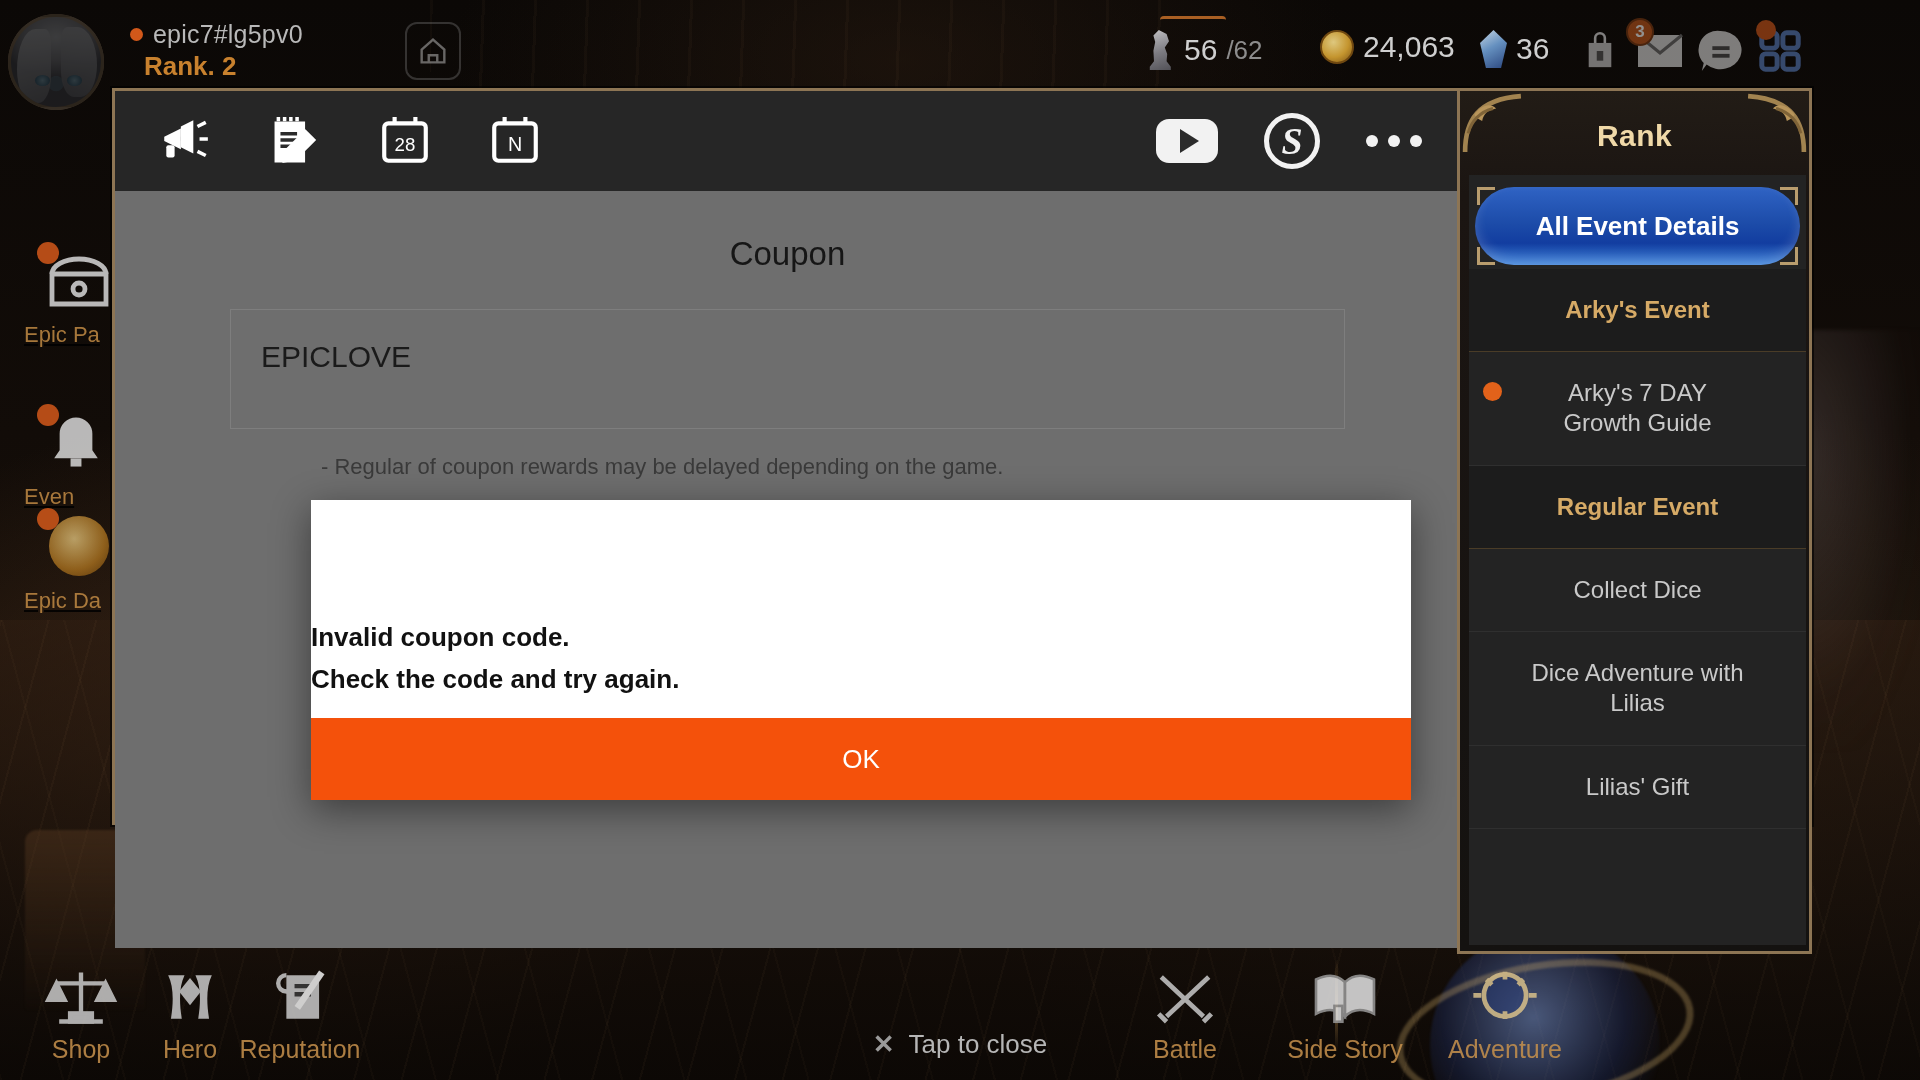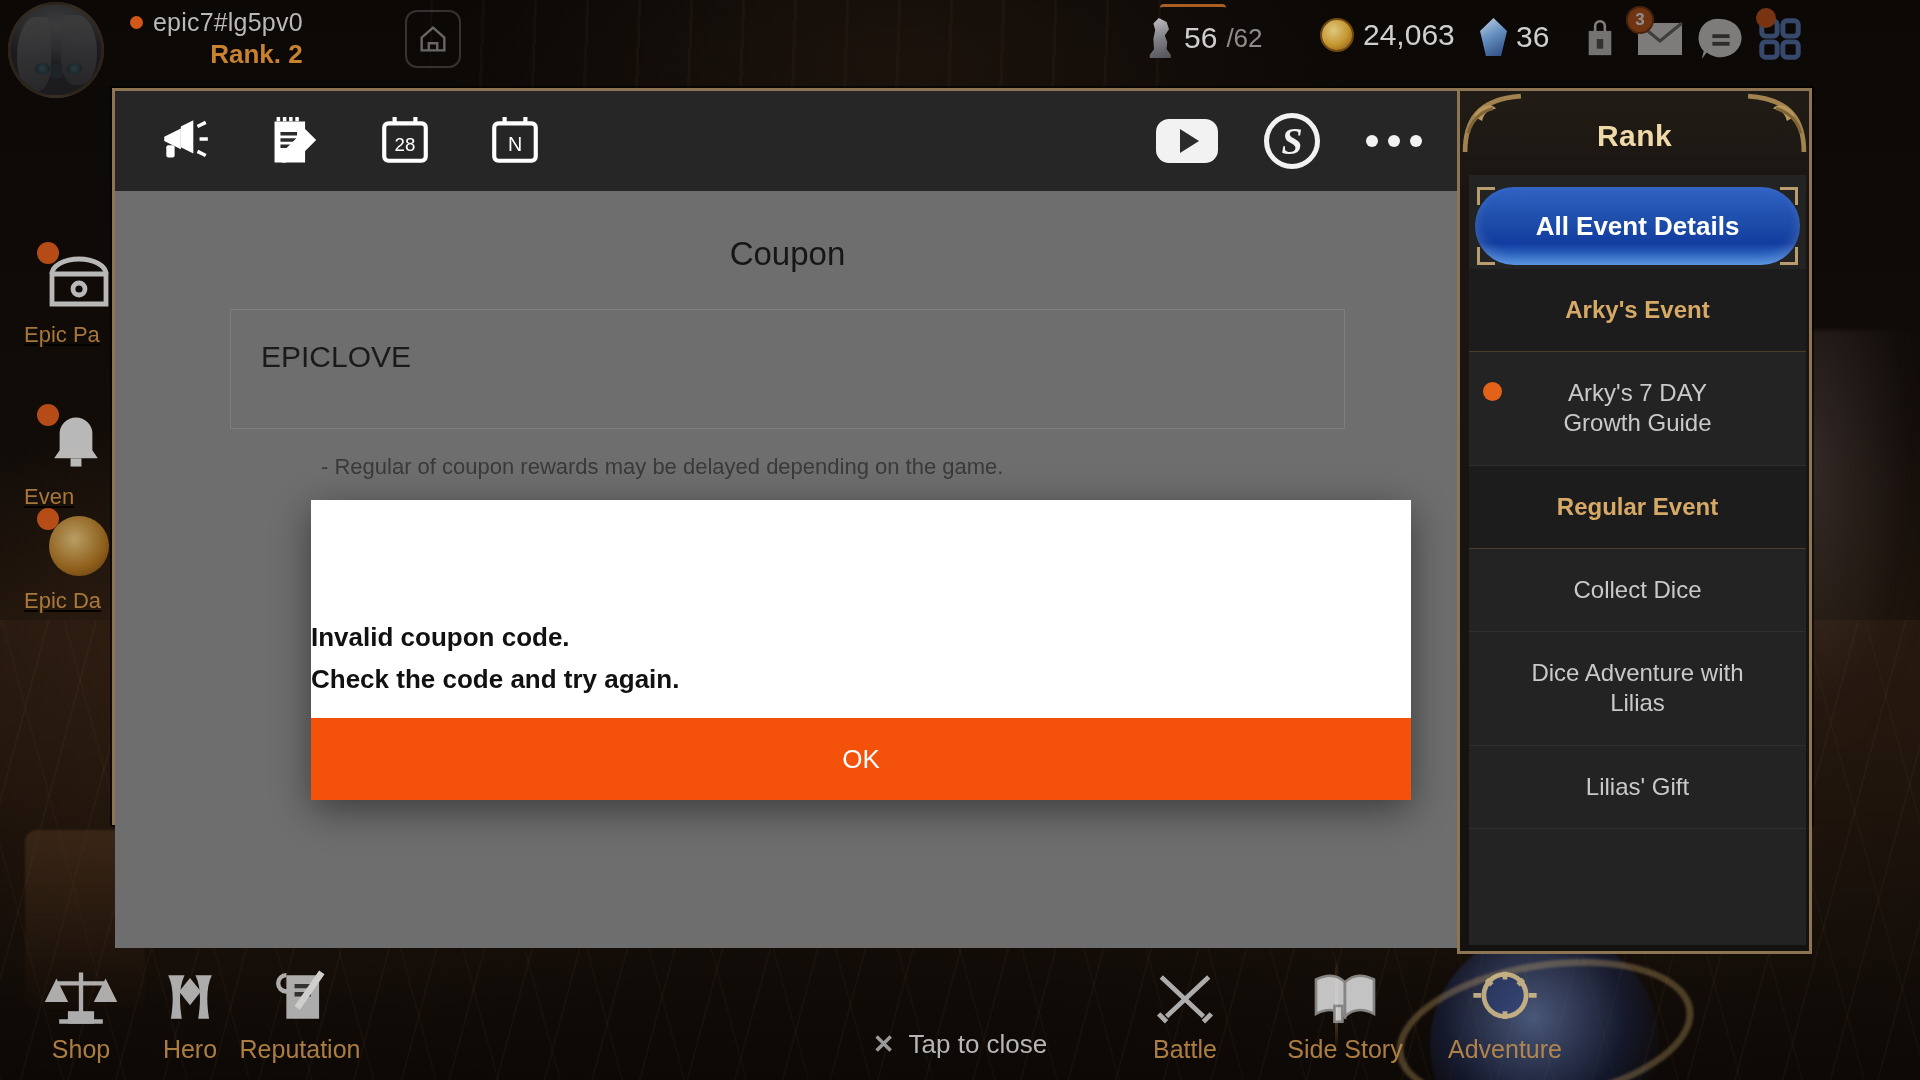--- a/index.html
+++ b/index.html
@@ -55,21 +55,21 @@
     border-radius: 12px 12px 4px 4px;
     filter: blur(1px);
   }
   .bg-char {
     position: absolute; left: 1700px; top: 330px; width: 230px; height: 420px;
     background: radial-gradient(ellipse at 45% 30%, rgba(170,150,150,0.22), rgba(60,40,40,0.06) 60%, rgba(0,0,0,0) 78%);
     filter: blur(2px);
   }
 
   
-  .topbar { position: absolute; left: 0; top: 0; width: 1920px; height: 78px; text-align: right; }
+  .topbar { position: absolute; left: 0; top: 12px; width: 1920px; height: 78px; }
   .avatar-wrap { position: absolute; left: 8px; top: 2px; width: 96px; height: 96px; }
   .avatar-ring {
     position: absolute; inset: 0; border-radius: 50%;
     border: 3px solid rgba(196,150,90,0.55);
     overflow: hidden;
     background:
       radial-gradient(circle at 50% 74%, rgba(120,175,205,0.35) 0 9%, rgba(0,0,0,0) 10%),
       radial-gradient(ellipse 60% 46% at 50% 22%, #cfd2d8 0%, #9a9ba3 58%, #5c5d66 100%),
       linear-gradient(180deg, #3a3d45, #1b1c22);
     opacity: .62;
@@ -77,21 +77,21 @@
   .avatar-hair-l { position:absolute; left:6px; top:12px; width:34px; height:74px; background:linear-gradient(160deg,#e3e5ea,#8e9098); border-radius: 60% 20% 40% 50%; opacity:.85;}
   .avatar-hair-r { position:absolute; right:4px; top:10px; width:36px; height:70px; background:linear-gradient(200deg,#dcdee4,#85878f); border-radius: 20% 60% 50% 40%; opacity:.85;}
   .avatar-eye { position:absolute; top:58px; width:15px; height:11px; border-radius:50%; background:radial-gradient(circle,#9fd0e6,#2d5f7e); opacity:.9;}
   .avatar-eye.l { left:24px; } .avatar-eye.r { left:56px; }
   .avatar-dim { position:absolute; inset:0; border-radius:50%; background:rgba(0,0,0,0.55); }
 
   .player-info { position: absolute; left: 130px; top: 8px; }
   .player-line { display: flex; align-items: center; gap: 10px; }
   .status-dot { width: 13px; height: 13px; border-radius: 50%; background: #d2581a; }
   .player-name { color: #b9b9b9; font-size: 25px; letter-spacing: .2px; }
-  .player-rank { color: #c8812e; font-size: 26px; font-weight: bold; margin-top: 2px; margin-left: 2px; }
+  .player-rank { color: #c8812e; font-size: 26px; font-weight: bold; margin-top: 2px; margin-left: 14px; }
 
   .home-btn {
     position: absolute; left: 405px; top: 10px; width: 56px; height: 58px;
     border: 2px solid rgba(150,150,150,0.30); border-radius: 12px;
     display: flex; align-items: center; justify-content: center;
   }
   .home-btn svg { opacity: .45; }
 
   .currency { position: absolute; top: 18px; display: flex; align-items: center; gap: 9px; }
   .cur-val { color: #cfcfcf; font-size: 30px; }

